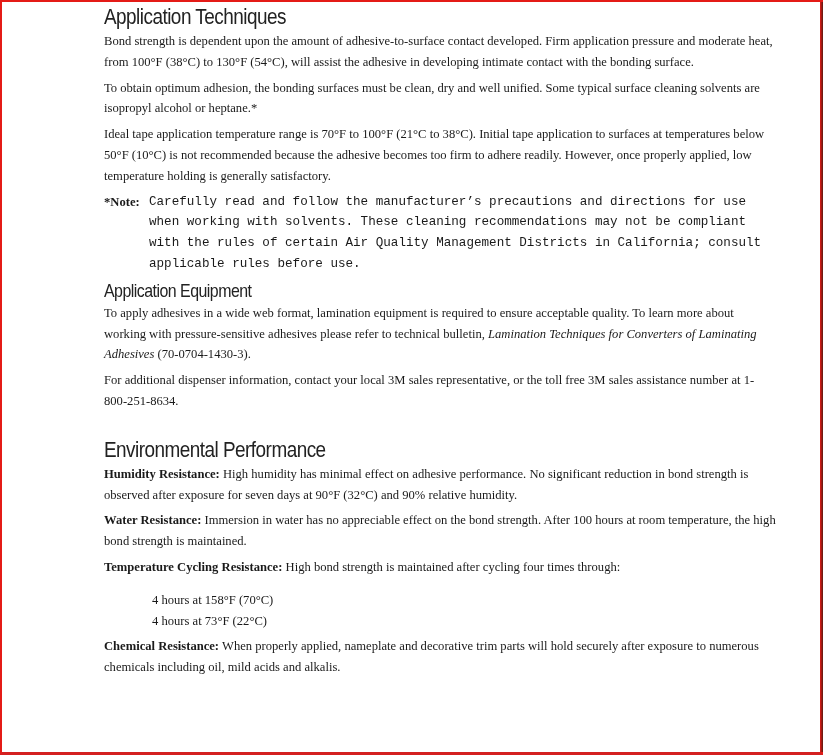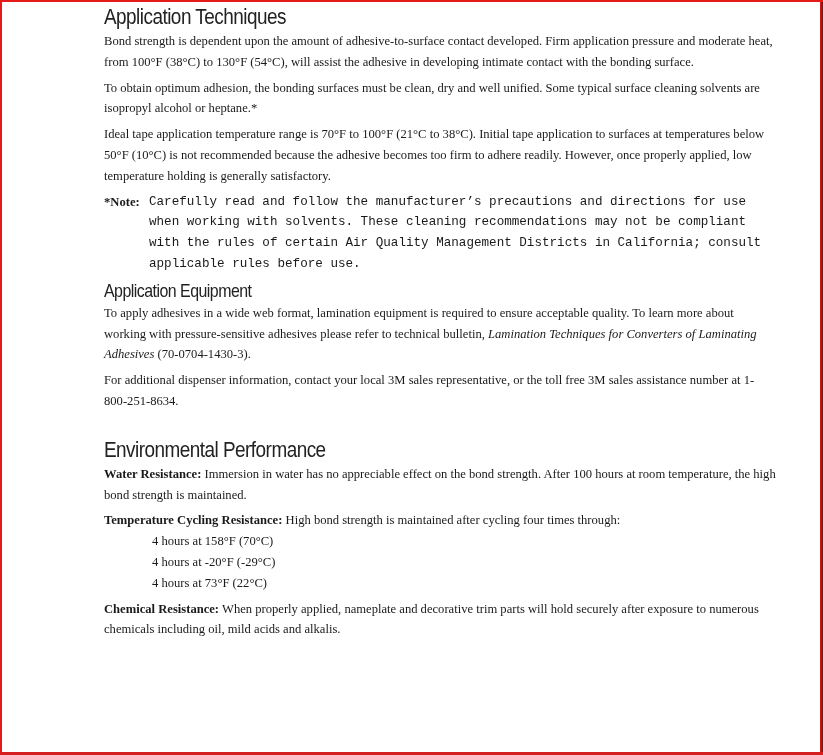--- a/index.html
+++ b/index.html
@@ -122,28 +122,28 @@
 
   <section>
     <h2 class="section-heading h-medium">Application Equipment</h2>
     <p><span>To apply adhesives in a wide web format, lamination equipment is required to ensure acceptable quality. To learn more about working with pressure-sensitive adhesives please refer to technical bulletin, </span><i class="cite">Lamination Techniques for Converters of Laminating Adhesives</i><span> (70-0704-1430-3).</span></p>
     <p>For additional dispenser information, contact your local 3M sales representative, or the toll free 3M sales assistance number at 1-800-251-8634.</p>
   </section>
 
   <section>
     <h2 class="section-heading h-env">Environmental Performance</h2>
 
+    <p><b class="term">Humidity Resistance:</b><span> High humidity has minimal effect on adhesive performance. No significant reduction in bond strength is observed after exposure for seven days at 90°F (32°C) and 90% relative humidity.</span></p>
 
 
     <p><b class="term">Water Resistance:</b><span> Immersion in water has no appreciable effect on the bond strength. After 100 hours at room temperature, the high bond strength is maintained.</span></p>
 
-    <p style="margin-bottom:0;"><b class="term">Temperature Cycling Resistance:</b><span> High bond strength is maintained after cycling four times through:</span></p>
+    <p style="margin-bottom:12px;"><b class="term">Temperature Cycling Resistance:</b><span> High bond strength is maintained after cycling four times through:</span></p>
 
     <ul class="cycle-list">
       <li>4 hours at 158°F (70°C)</li>
-      <li>4 hours at -20°F (-29°C)</li>
       <li>4 hours at 73°F (22°C)</li>
     </ul>
 
     <p><b class="term">Chemical Resistance:</b><span> When properly applied, nameplate and decorative trim parts will hold securely after exposure to numerous chemicals including oil, mild acids and alkalis.</span></p>
   </section>
 
 </div>
 
 </body></html>

